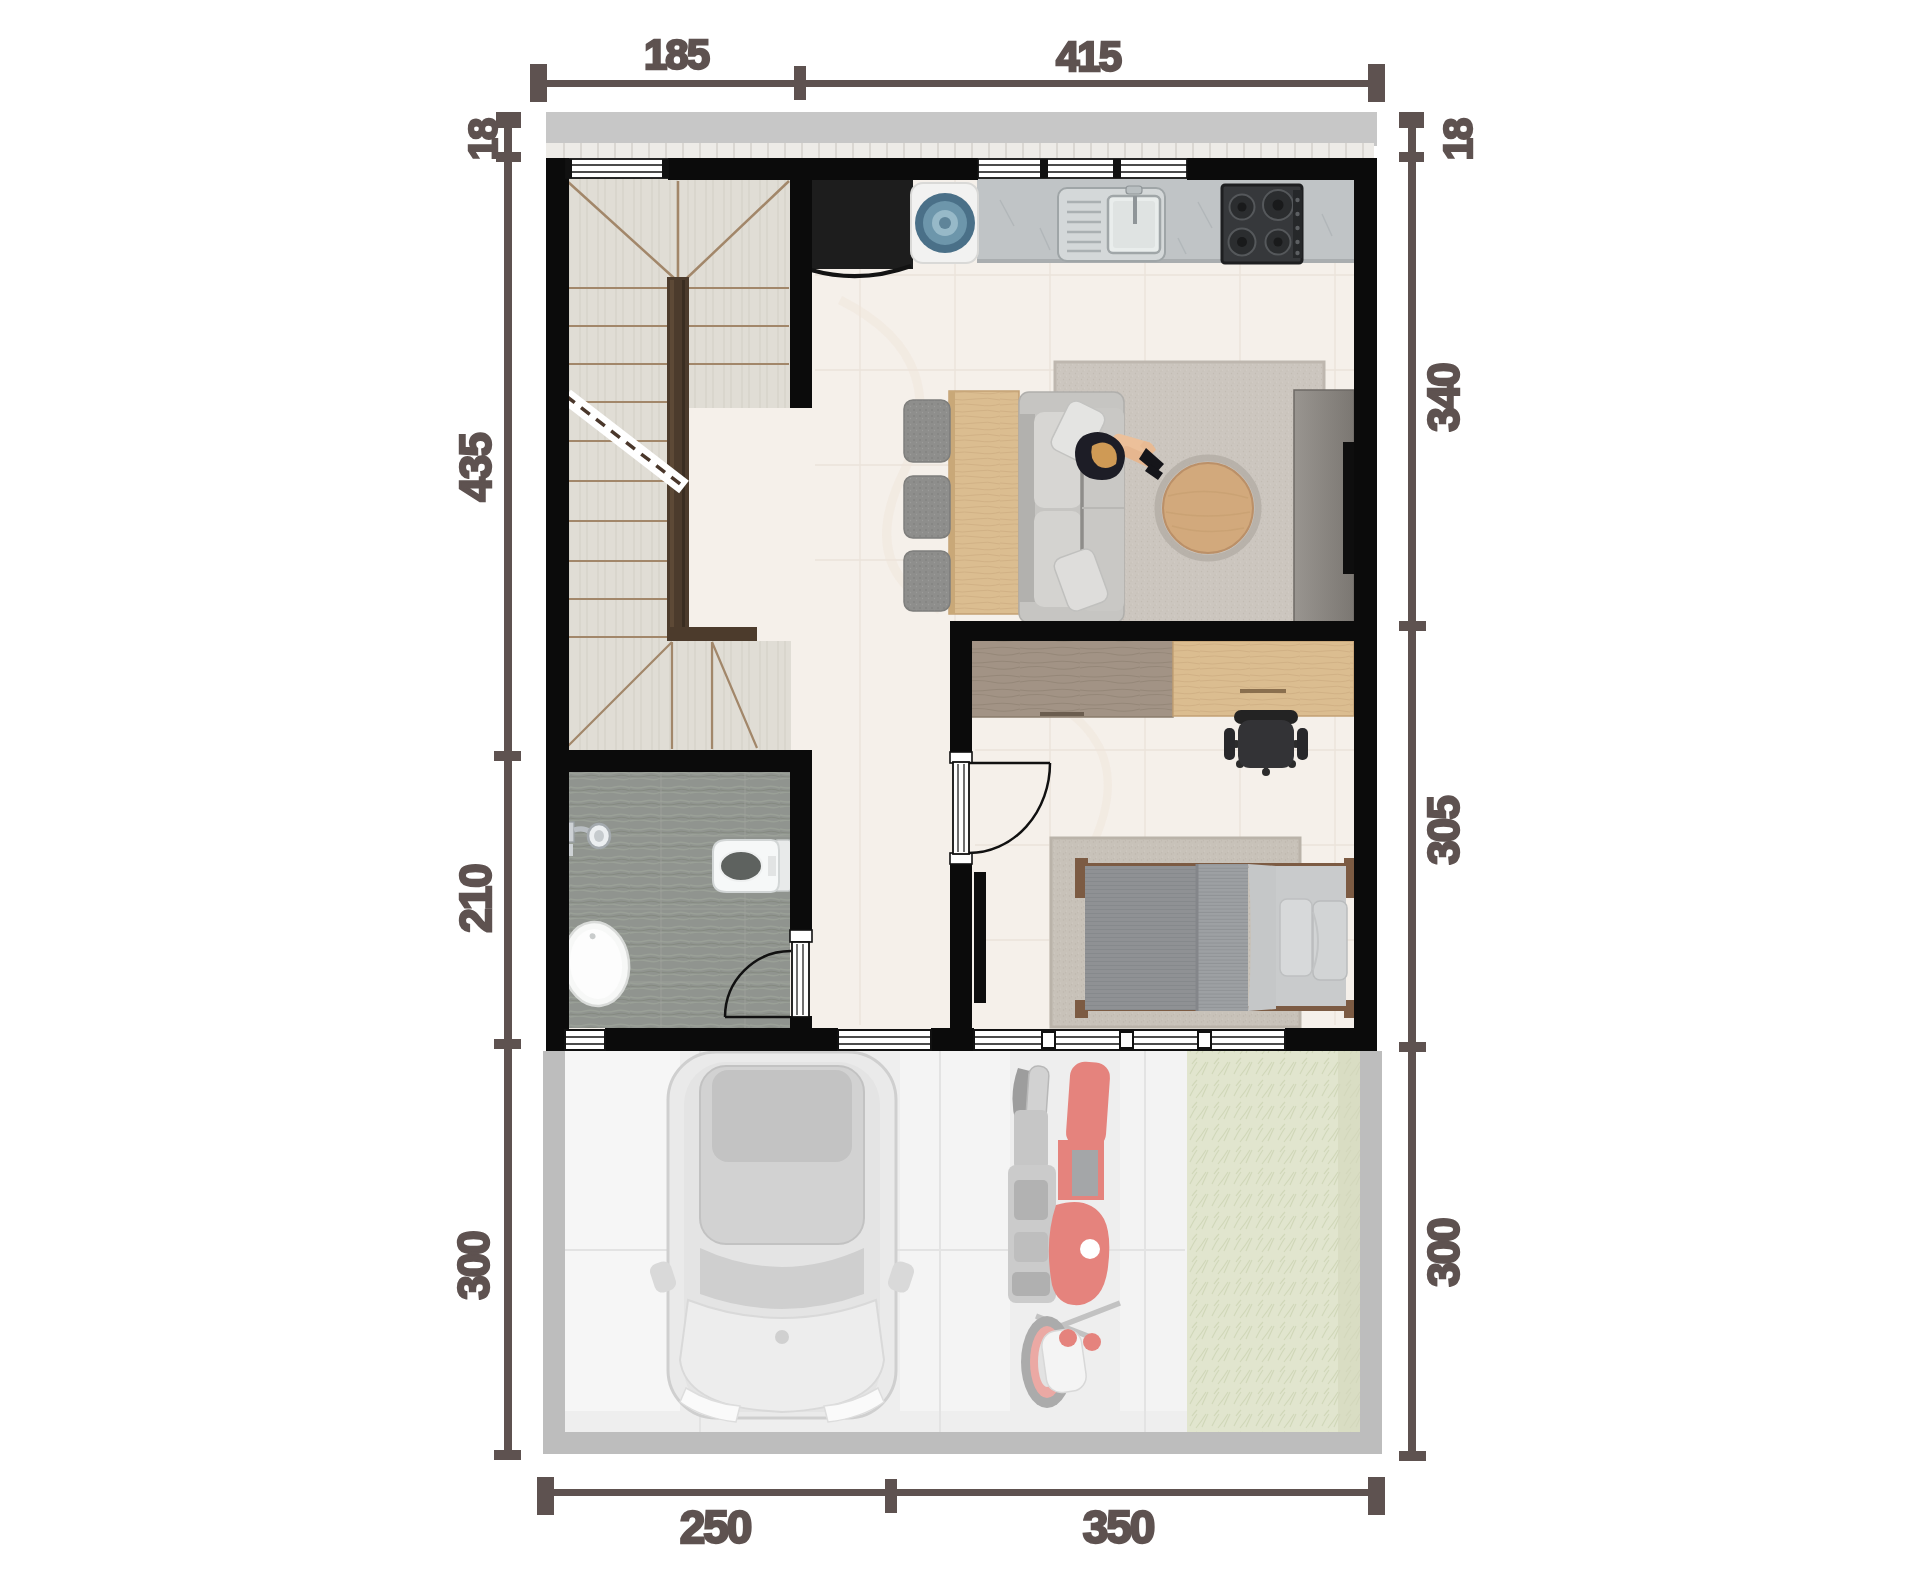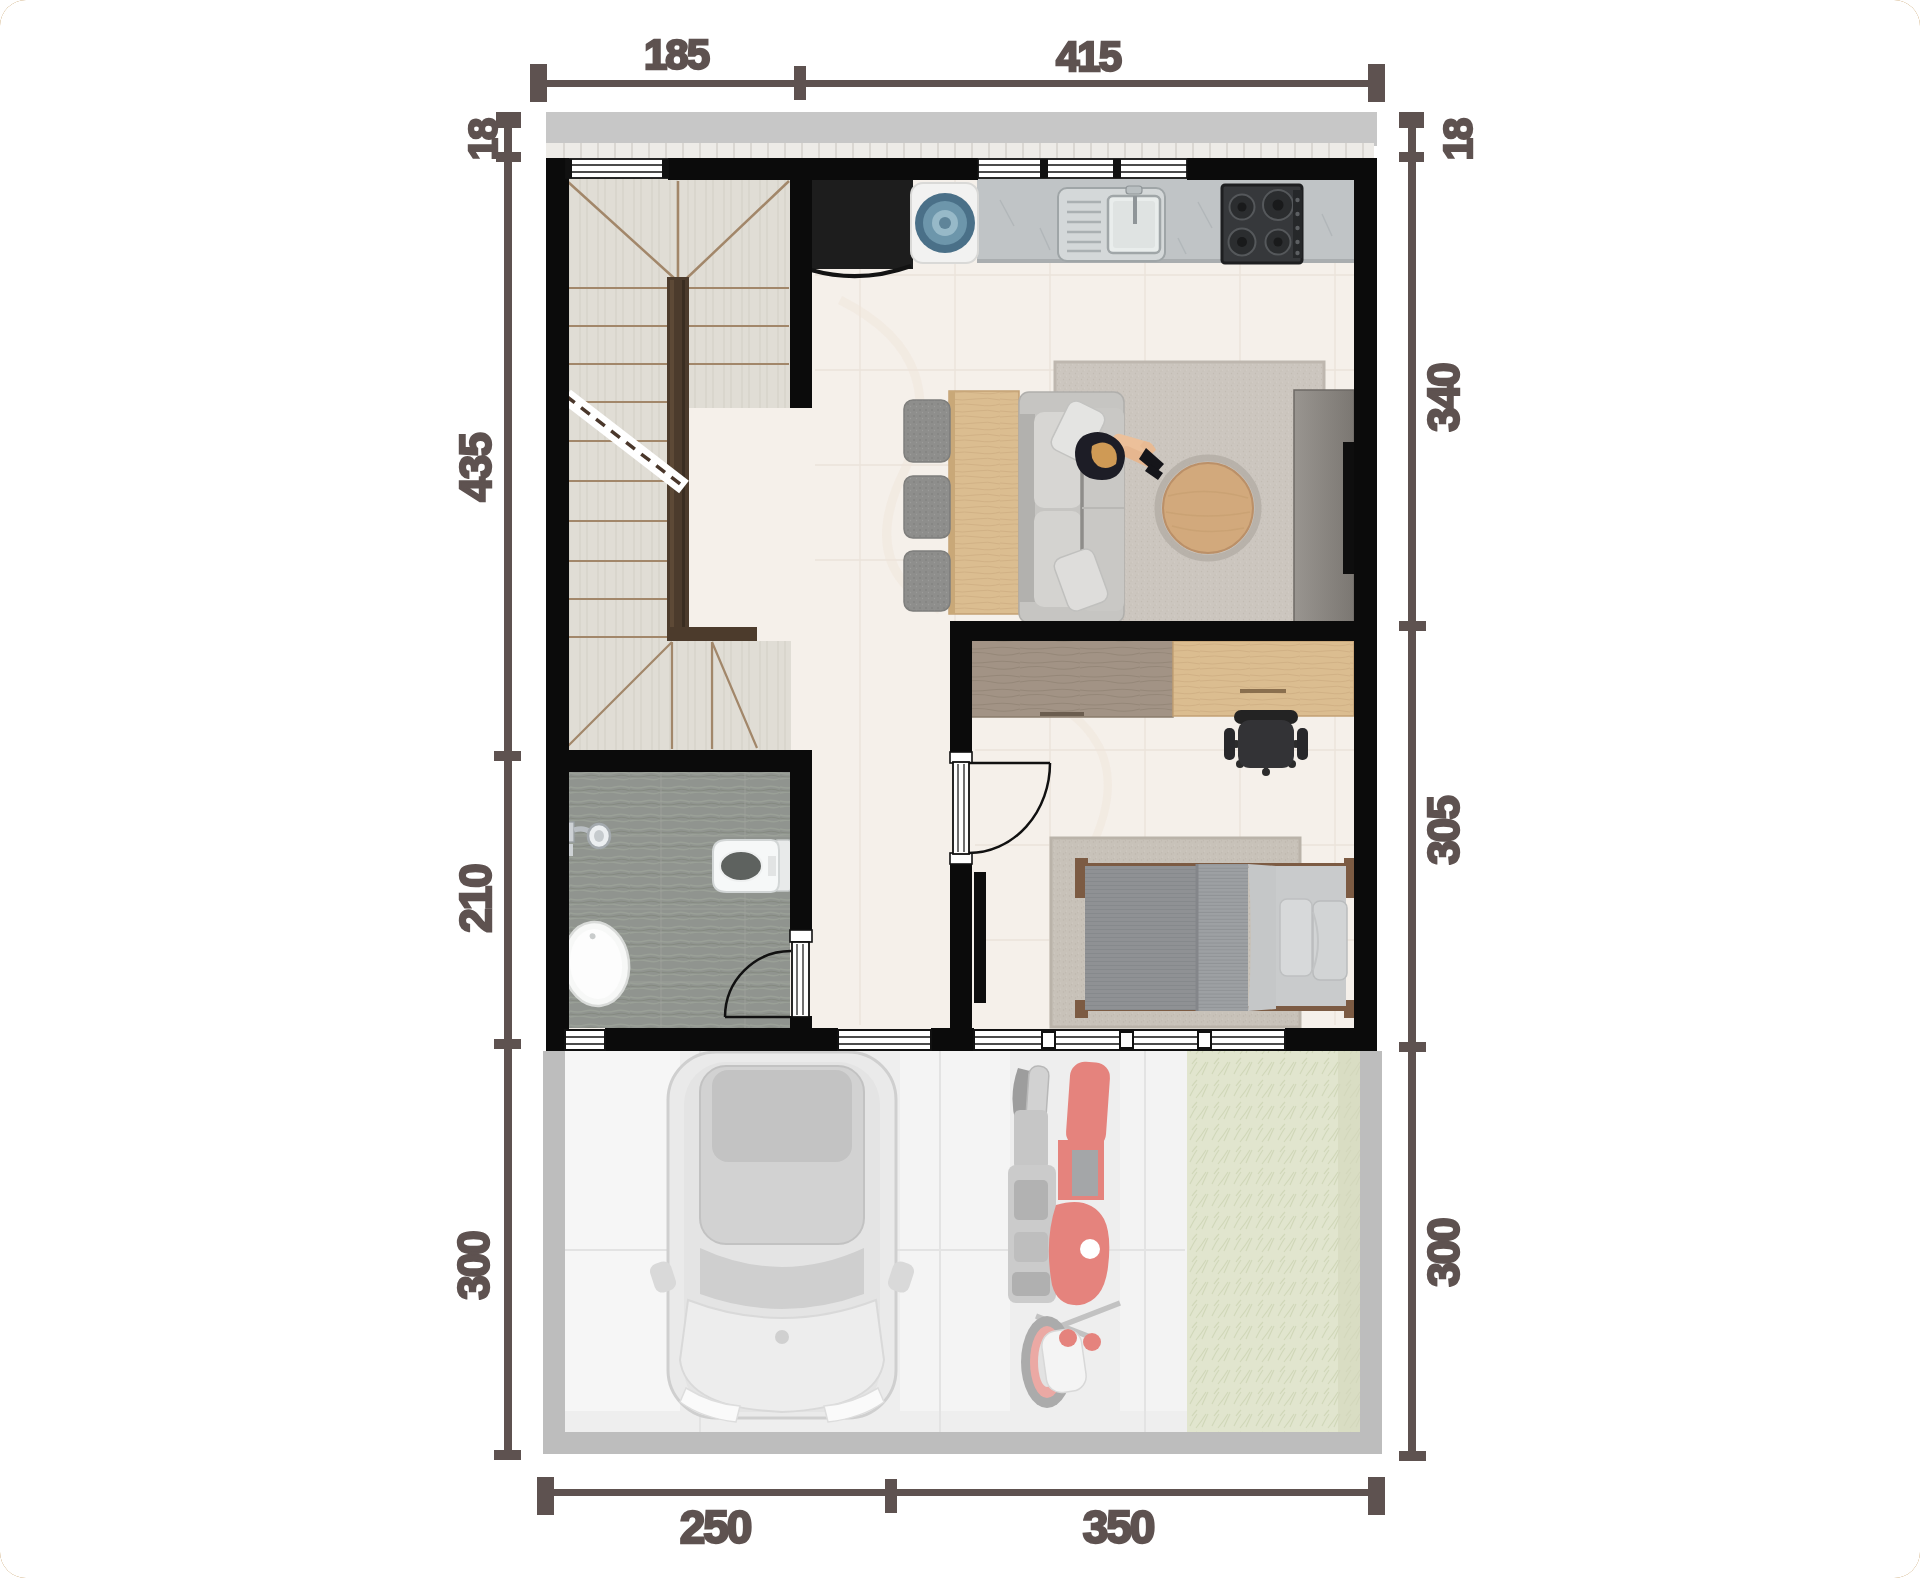--- a/index.html
+++ b/index.html
@@ -1,17 +1,17 @@
 <!DOCTYPE html>
 <html><head>
 <meta charset="utf-8">
 <style>
   html,body{margin:0;padding:0;background:#ffffff;}
   .page{position:relative;width:1920px;height:1578px;background:#a16207;overflow:hidden;
-        font-family:"Liberation Sans", sans-serif;border-radius:26px;}
+        font-family:"Liberation Sans", sans-serif;}
   svg{display:block}
   .dim{fill:#5e5250;stroke:#5e5250;stroke-width:2.4;font-family:"Liberation Sans", sans-serif;font-weight:700;}
 </style>
 </head>
 <body>
 <div class="page">
 <svg width="1920" height="1578" viewBox="0 0 1920 1578" xmlns="http://www.w3.org/2000/svg">
 <defs>
   <pattern id="rug1" width="6" height="6" patternUnits="userSpaceOnUse">
     <rect width="6" height="6" fill="#ccc6bf"></rect>

